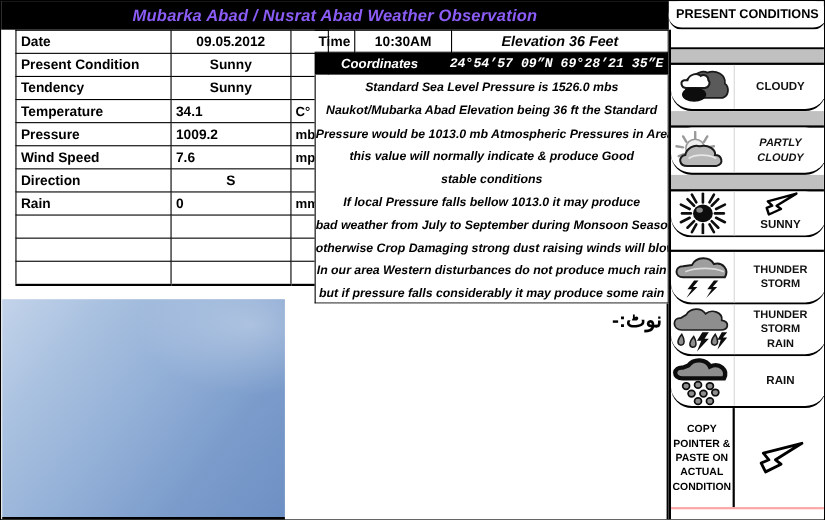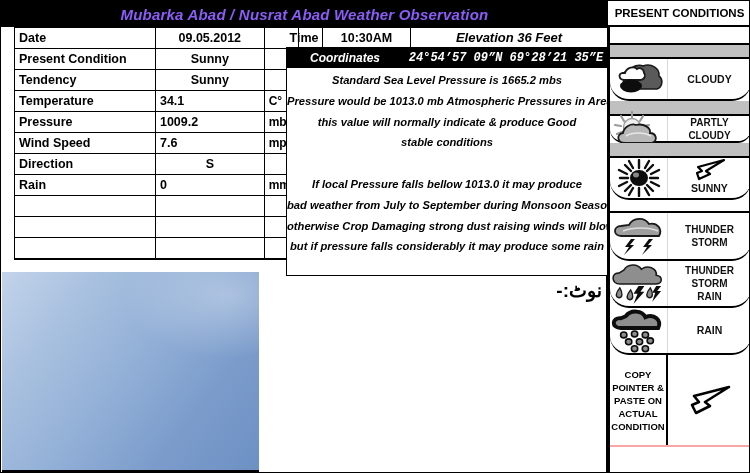--- a/index.html
+++ b/index.html
@@ -26,20 +26,21 @@
     font-style: italic; font-weight: bold; font-size: 15px;
     letter-spacing: .2px;
   }
   .present-cond-head {
     position: absolute; left: 607px; top: 0;
     width: 143px; height: 26px;
     background: #ffffff; color: #000;
     display: flex; align-items: center; justify-content: center;
     font-weight: bold; font-size: 11.5px;
     border-bottom: 2px solid #000;
+    border-radius: 12px;
   }
 
   
   .ltable {
     position: absolute; left: 13px; top: 26px;
     width: 285px;
     border-collapse: collapse;
   }
   .ltable td {
     border: 1px solid #000;
@@ -248,28 +249,30 @@
   <div class="mid-time-cell">Time</div>
   <div class="mid-time-val">10:30AM</div>
   <div class="elev-cell">Elevation 36 Feet</div>
 
   <div class="coord-bar">
     <span class="lbl">Coordinates</span>
     <span class="val">24°54’57 09”N 69°28’21 35”E</span>
   </div>
 
   <div class="info-block" id="info-block">
-      <div class="line">Standard Sea Level Pressure is 1665.2 mbs</div>
+      <div class="line">Standard Sea Level Pressure is 1526.0 mbs</div>
+      <div class="line">Naukot/Mubarka Abad Elevation being 36 ft the Standard</div>
       <div class="line">Pressure would be 1013.0 mb Atmospheric Pressures in Area</div>
       <div class="line">this value will normally indicate &amp; produce Good</div>
       <div class="line">stable conditions</div>
       <div class="line"></div>
       <div class="line">If local Pressure falls bellow 1013.0 it may produce</div>
       <div class="line">bad weather from July to September during Monsoon Season</div>
       <div class="line">otherwise Crop Damaging strong dust raising winds will blow</div>
+      <div class="line">In our area Western disturbances do not produce much rain</div>
       <div class="line">but if pressure falls considerably it may produce some rain</div>
     </div>
 
   <div class="note-area">
     <div class="note-text">نوٹ:-</div>
   </div>
 
   <div class="sky-photo"></div>
 
   <div class="side">
@@ -283,21 +286,21 @@
           <path d="M30 4 C38 1 47 6 46 14 C50 17 50 25 44 27 L18 27 C12 27 9 22 11 18 C8 14 11 8 17 9 C19 4 26 2 30 4 Z" fill="#5a5a5a" stroke="#1a1a1a" stroke-width="1.6"></path>
           <path d="M12 11 C14 5 21 4 24 7 C27 5 31 7 31 11 C33 13 32 17 28 18 L11 18 C6 18 5 12 9 11 Z" fill="#ffffff" stroke="#1a1a1a" stroke-width="1.8"></path>
           <ellipse cx="18" cy="24" rx="11" ry="6.5" fill="#0d0d0d"></ellipse>
         </svg>
       </div>
       <div class="s-lbl">CLOUDY</div>
     </div>
 
     <div class="s-row s-gray" style="height:15px;border-top:none;"></div>
 
-    <div class="s-row s-item" style="height:27px;">
+    <div class="s-row s-item" style="height:43px;font-style:italic;">
       <div class="s-icon">
         <svg width="54" height="36" viewBox="0 0 54 36">
           <g stroke="#9a9a9a" stroke-width="2.2" stroke-linecap="round">
             <line x1="20" y1="1" x2="20" y2="7"></line>
             <line x1="9" y1="5" x2="12" y2="10"></line>
             <line x1="31" y1="5" x2="28" y2="10"></line>
             <line x1="3" y1="14" x2="9" y2="15"></line>
             <line x1="37" y1="14" x2="31" y2="15"></line>
             <line x1="5" y1="23" x2="10" y2="21"></line>
           </g>

